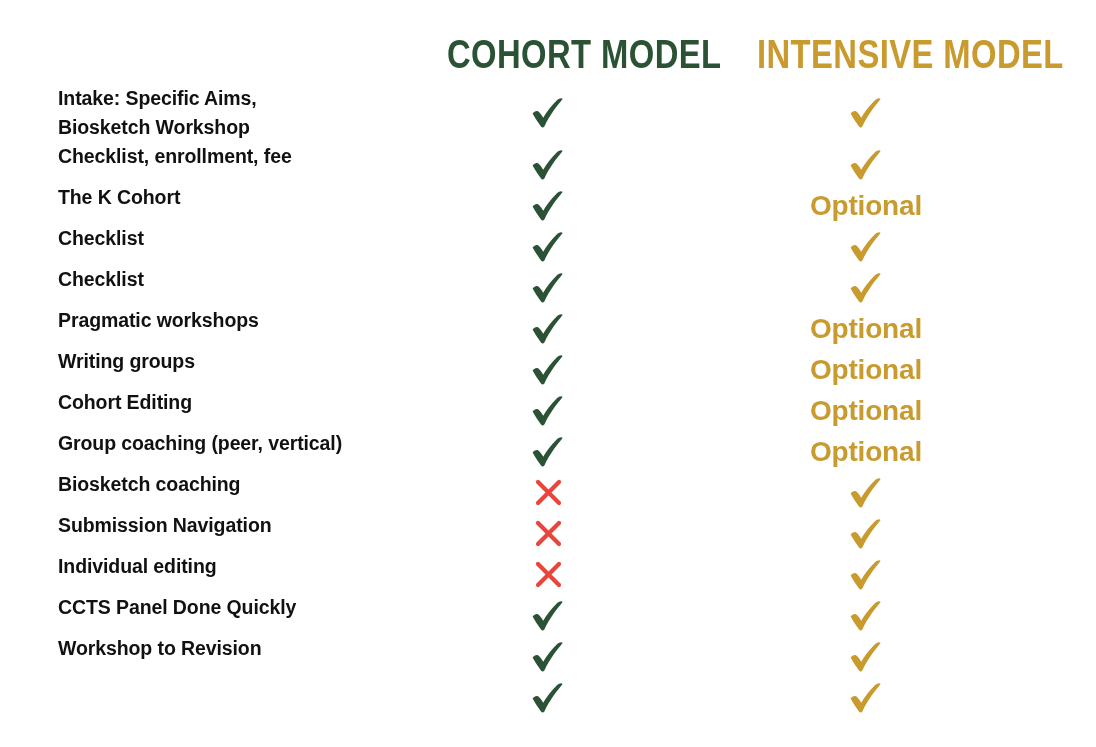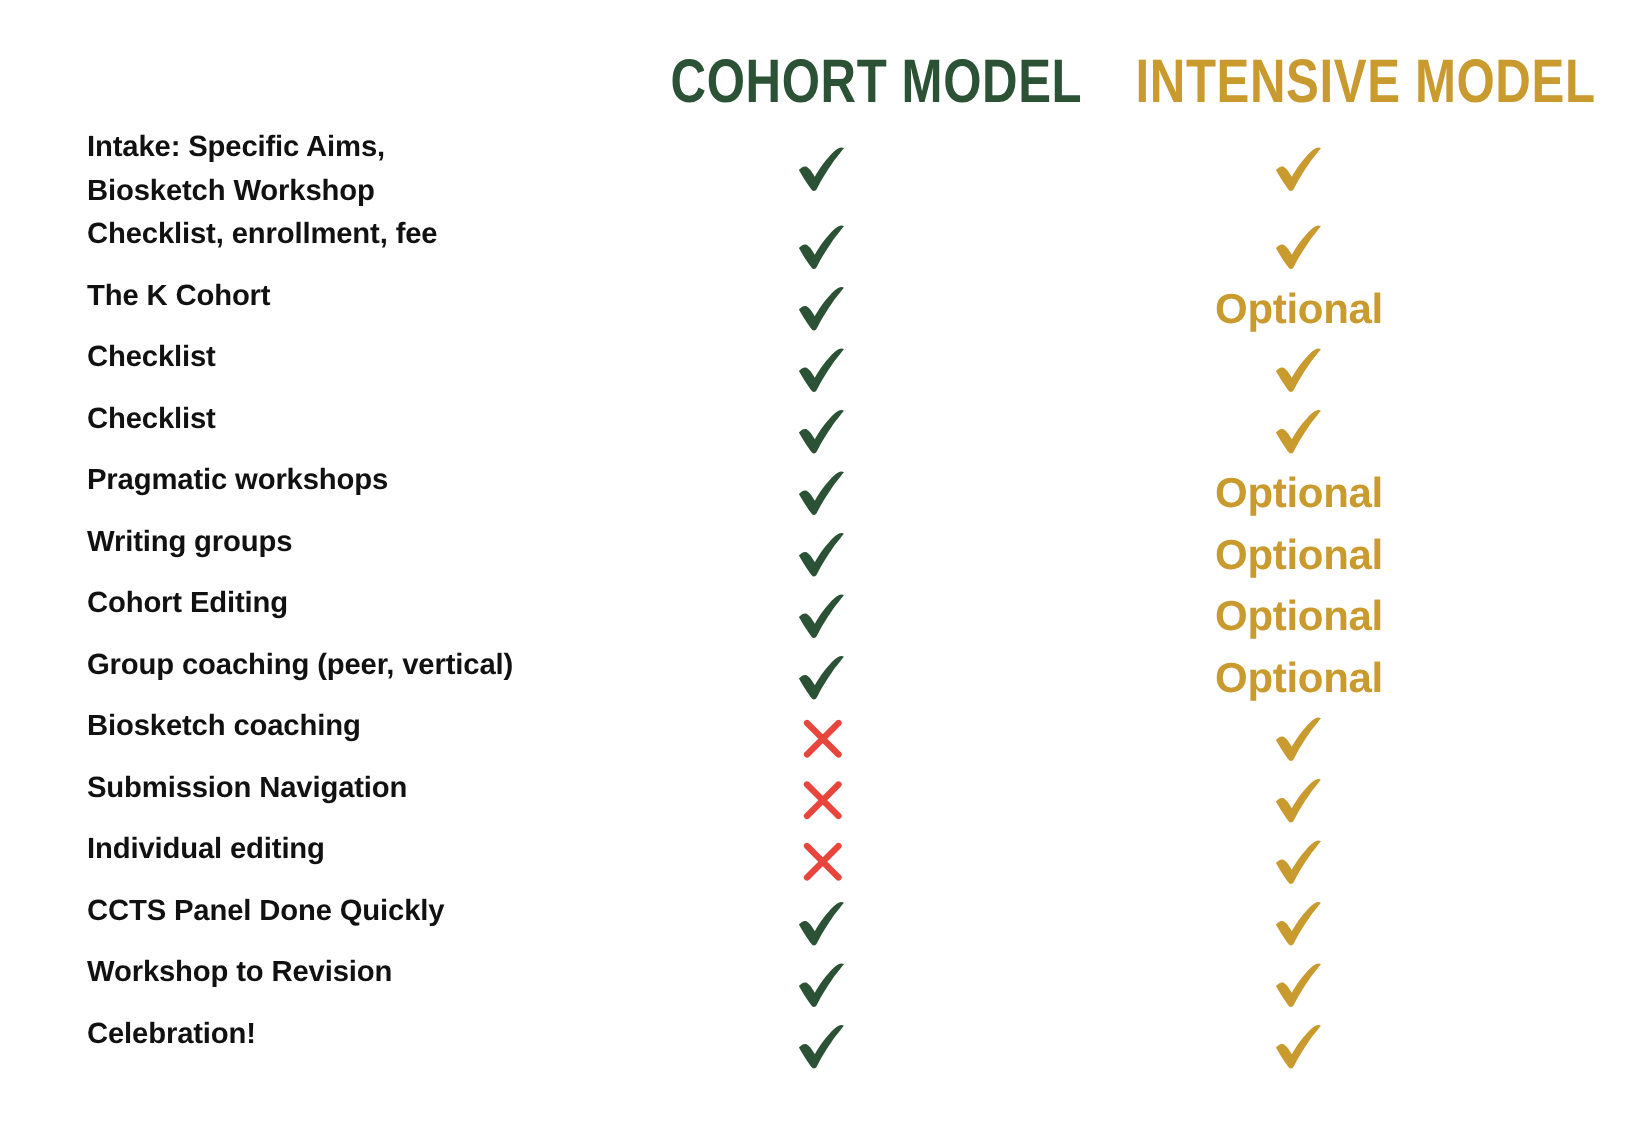--- a/index.html
+++ b/index.html
@@ -306,21 +306,20 @@
             <path d="M1.6 15.4 C3.2 13.4 5.4 12.4 7.0 13.3 C8.6 14.2 10.4 16.6 12.2 19.8 C15.4 14.2 20.0 7.8 25.2 2.9 C27.6 0.6 30.2 -0.3 31.6 0.9 C30.0 3.0 26.6 6.9 23.0 12.1 C19.2 17.6 15.6 23.6 13.6 27.9 C12.6 29.7 11.2 29.9 10.0 28.4 C7.6 25.3 4.4 20.4 1.6 15.4 Z" fill="#2C5236"></path>
           </svg>
         </div>
         <div class="cell intensive">
           <svg class="mark-svg mark-check" viewBox="0 0 34 30" xmlns="http://www.w3.org/2000/svg">
             <path d="M1.6 15.4 C3.2 13.4 5.4 12.4 7.0 13.3 C8.6 14.2 10.4 16.6 12.2 19.8 C15.4 14.2 20.0 7.8 25.2 2.9 C27.6 0.6 30.2 -0.3 31.6 0.9 C30.0 3.0 26.6 6.9 23.0 12.1 C19.2 17.6 15.6 23.6 13.6 27.9 C12.6 29.7 11.2 29.9 10.0 28.4 C7.6 25.3 4.4 20.4 1.6 15.4 Z" fill="#C99A2E"></path>
           </svg>
         </div>
       </div>
       <div class="row">
-        <div class="row-label">Celebration!</div>
         <div class="cell cohort">
           <svg class="mark-svg mark-check" viewBox="0 0 34 30" xmlns="http://www.w3.org/2000/svg">
             <path d="M1.6 15.4 C3.2 13.4 5.4 12.4 7.0 13.3 C8.6 14.2 10.4 16.6 12.2 19.8 C15.4 14.2 20.0 7.8 25.2 2.9 C27.6 0.6 30.2 -0.3 31.6 0.9 C30.0 3.0 26.6 6.9 23.0 12.1 C19.2 17.6 15.6 23.6 13.6 27.9 C12.6 29.7 11.2 29.9 10.0 28.4 C7.6 25.3 4.4 20.4 1.6 15.4 Z" fill="#2C5236"></path>
           </svg>
         </div>
         <div class="cell intensive">
           <svg class="mark-svg mark-check" viewBox="0 0 34 30" xmlns="http://www.w3.org/2000/svg">
             <path d="M1.6 15.4 C3.2 13.4 5.4 12.4 7.0 13.3 C8.6 14.2 10.4 16.6 12.2 19.8 C15.4 14.2 20.0 7.8 25.2 2.9 C27.6 0.6 30.2 -0.3 31.6 0.9 C30.0 3.0 26.6 6.9 23.0 12.1 C19.2 17.6 15.6 23.6 13.6 27.9 C12.6 29.7 11.2 29.9 10.0 28.4 C7.6 25.3 4.4 20.4 1.6 15.4 Z" fill="#C99A2E"></path>
           </svg>
         </div>

